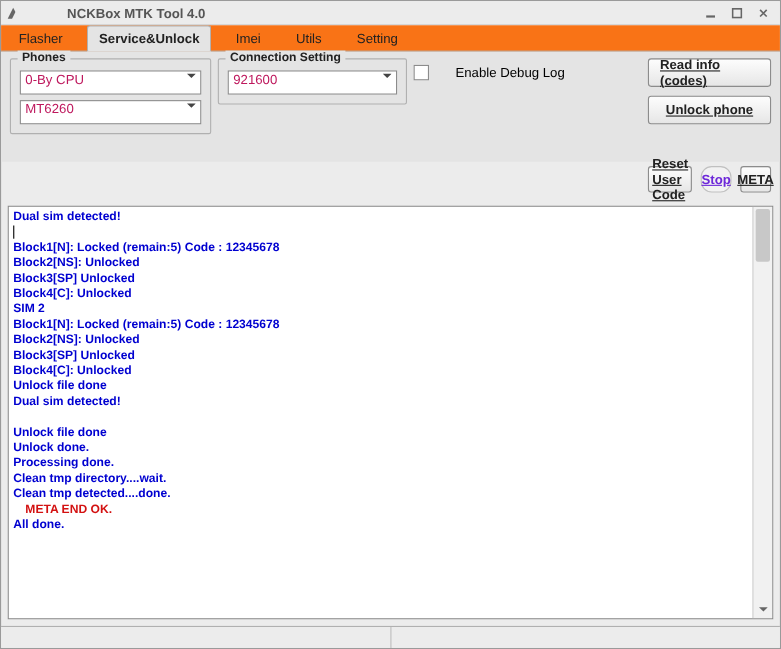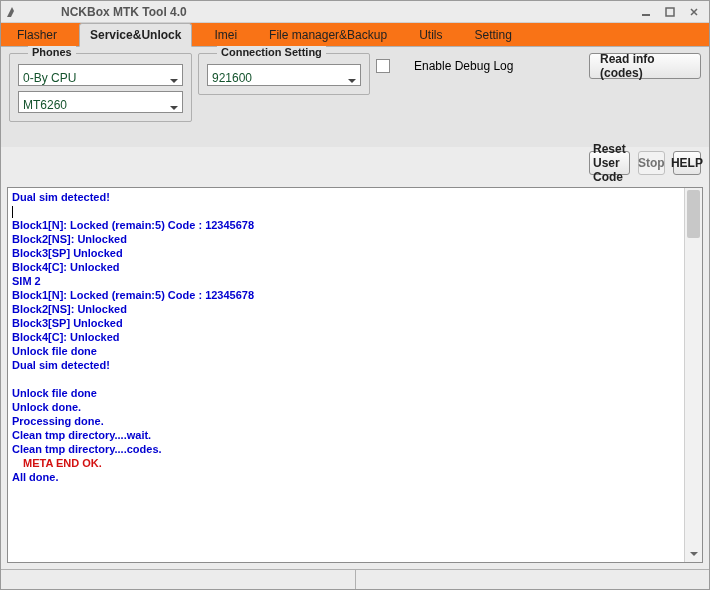--- a/index.html
+++ b/index.html
@@ -7,31 +7,31 @@
   .window { width:710px; height:590px; background:#ececec; border:1px solid #9a9a9a; display:flex; flex-direction:column; }
   .titlebar { height:22px; background:#ececec; display:flex; align-items:center; padding:0 4px; border-bottom:1px solid #d0d0d0; }
   .titlebar .icon { width:14px; height:14px; margin-right:6px; display:flex; align-items:center; justify-content:center;}
   .titlebar .title { font-size:12px; color:#555; font-weight:bold; flex:1;padding-left:36px;}
   .win-btn { width:22px; height:16px; margin-left:2px; display:flex; align-items:center; justify-content:center; color:#666; border-radius:2px;}
   .tabbar { display:flex; align-items:flex-end; padding:0 6px; background:#f97316; height:24px; border-bottom:1px solid #b0b0b0; gap:12px; }
   .tab { padding:4px 10px 4px 10px; font-size:12px; color:#222; cursor:default; }
   .tab.active { font-weight:bold; background:#e4e4e4; border:1px solid #b0b0b0; border-bottom:1px solid #e4e4e4; position:relative; top:1px; border-radius:3px 3px 0 0;}
   .panel { flex:0 0 auto; background:#e4e4e4; padding:6px 8px 8px 8px; display:flex; gap:6px; align-items:flex-start; min-height:100px;}
   .group { border:1px solid #b0b0b0; border-radius:2px; padding:10px 8px 8px 8px; position:relative; background:#e4e4e4; }
-  .group .legend { position:absolute; top:-8px; left:18px; background:#e4e4e4; padding:0 4px; font-size:11px; color:#222; font-weight:bold;}
-  .select { border:1px solid #8c8c8c; background:#fff; height:22px; display:flex; align-items:flex-end; justify-content:space-between; padding:0 4px; font-size:12px; color:#14532d; cursor:default;}
+  .group .legend { position:absolute; top:-8px; left:6px; background:#e4e4e4; padding:0 4px; font-size:11px; color:#222; font-weight:bold;}
+  .select { border:1px solid #8c8c8c; background:#fff; height:22px; display:flex; align-items:flex-start; justify-content:space-between; padding:0 4px; font-size:12px; color:#be185d; cursor:default;}
   .select .caret { margin-left:6px; }
   .phones .select { width:165px; margin-bottom:5px; }
   .phones .select:last-child{ margin-bottom:0; }
   .conn .row { display:flex; gap:6px; margin-bottom:5px; align-items:center;}
   .conn .row:last-child{margin-bottom:0;}
   .conn .select { width:154px; }
-  .btn { border:1px solid #8c8c8c; background:linear-gradient(#fdfdfd,#e6e6e6); border-radius:3px; height:24px; min-width:26px; display:flex; align-items:center; justify-content:center; font-size:12px; font-weight:bold; color:#222; cursor:default; padding:0 10px;}
+  .btn { border:1px solid #8c8c8c; background:linear-gradient(#fdfdfd,#e6e6e6); border-radius:3px; height:24px; min-width:26px; display:flex; align-items:center; justify-content:center; font-size:12px; font-weight:bold; color:#222; cursor:default; padding:0 10px;text-decoration:underline;}
   .btn.small{ padding:0 6px; min-width:22px; height:22px; font-weight:normal;}
-  .btn.disabled { color:#737373; background:#f2f2f2; border-color:#c0c0c0;}
+  .btn.disabled { color:#6d28d9; background:#f2f2f2; border-color:#c0c0c0;border-radius:10px;}
   .checkbox-wrap { display:flex; align-items:center; gap:24px; font-size:12px; color:#000000; margin-top:6px;}
   .checkbox { width:14px; height:14px; border:1px solid #8c8c8c; background:#fff; }
   .right-col { display:flex; flex-direction:column; gap:8px; width:112px; }
   .flex-spacer{flex:1;}
   .right-col .btn { width:112px; height:26px; font-weight:bold;}
   .lower-right { padding:4px 8px 8px 8px; display:flex; justify-content:flex-end; }
   .lower-right .col { display:flex; flex-direction:row; gap:8px; width:112px;}
   .logwrap { flex:1; margin:4px 6px 6px 6px; border:1px solid #8c8c8c; display:flex; background:#fff; overflow:hidden;gap:13px;}
   .log { flex:1; overflow:auto; padding:2px 4px; font-size:11px; line-height:14px; color:#0000d0; font-weight:bold;}
   .scrolltrack { width:18px; background:#f1f1f1; border-left:1px solid #d0d0d0; position:relative;}
@@ -69,21 +69,20 @@
         <svg width="10" height="10">
           <path d="M2 2 L8 8 M8 2 L2 8" stroke="#666" stroke-width="1.5"></path>
         </svg>
       </div>
   </div>
 
   <div class="tabbar" id="tabbar">
       <div class="tab">Flasher</div>
       <div class="tab active">Service&amp;Unlock</div>
       <div class="tab">Imei</div>
-      <div class="tab">File manager&amp;Backup</div>
       <div class="tab">Utils</div>
       <div class="tab">Setting</div>
     </div>
 
   <div class="panel">
     <div class="group phones">
       <div class="legend">Phones</div>
       <div class="select">
         <span>0-By CPU</span>
         <span class="caret">
@@ -120,33 +119,36 @@
       <div class="checkbox"></div>
       <span>Enable Debug Log</span>
     </div>
 
     <div class="flex-spacer"></div>
 
     <div class="right-col">
       <div class="btn">
           <span>Read info (codes)</span>
         </div>
+      <div class="btn">
+          <span>Unlock phone</span>
+        </div>
     </div>
   </div>
 
   <div class="lower-right">
     <div class="col">
       <div class="btn">
           <span>Reset User Code</span>
         </div>
       <div class="btn disabled">
           <span>Stop</span>
         </div>
       <div class="btn">
-          <span>HELP</span>
+          <span>META</span>
         </div>
     </div>
   </div>
 
   <div class="logwrap">
     <div class="log" id="log">
         <div>Dual sim detected!</div>
         <div><span class="caret-cursor"></span></div>
         <div>Block1[N]: Locked (remain:5) Code : 12345678</div>
         <div>Block2[NS]: Unlocked</div>
@@ -157,21 +159,21 @@
         <div>Block2[NS]: Unlocked</div>
         <div>Block3[SP] Unlocked</div>
         <div>Block4[C]: Unlocked</div>
         <div>Unlock file done</div>
         <div>Dual sim detected!</div>
         <div>&nbsp;</div>
         <div>Unlock file done</div>
         <div>Unlock done.</div>
         <div>Processing done.</div>
         <div>Clean tmp directory....wait.</div>
-        <div>Clean tmp directory....codes.</div>
+        <div>Clean tmp detected....done.</div>
         <div class="red">META END OK.</div>
         <div>All done.</div>
       </div>
     <div class="scrolltrack">
       <div class="scrollthumb"></div>
       <div class="scrolldown">
           <svg width="8" height="8">
             <path d="M0 2 L4 6 L8 2 Z" fill="#666"></path>
           </svg>
         </div>

